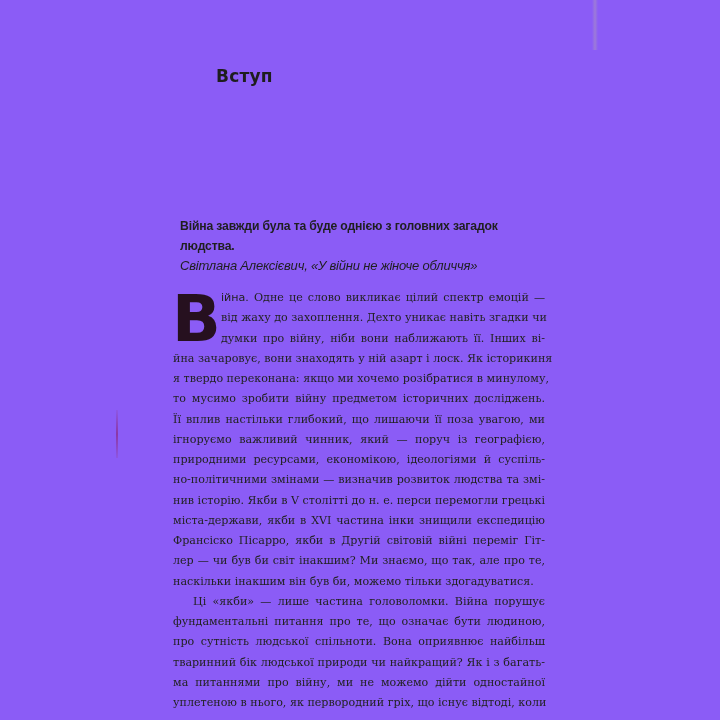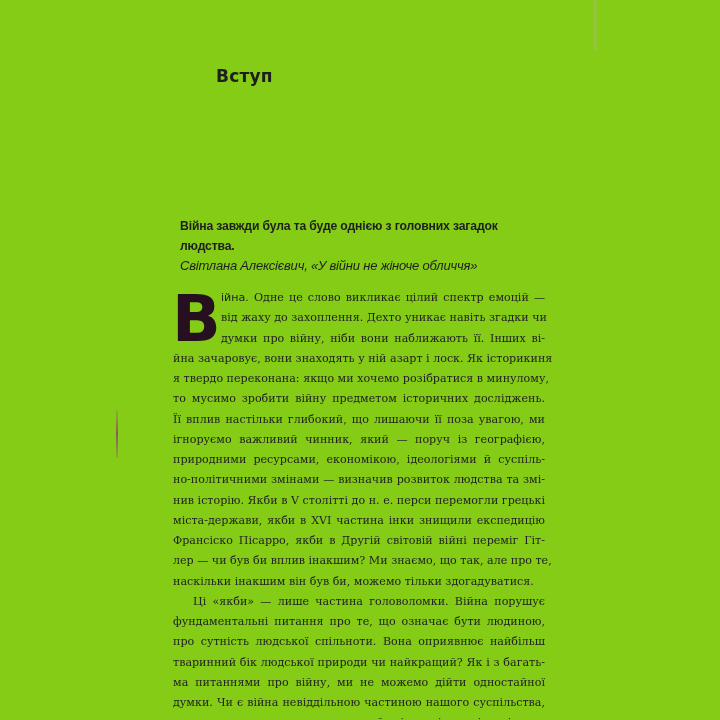--- a/index.html
+++ b/index.html
@@ -7,21 +7,21 @@
       padding: 0;
       width: 720px;
       height: 720px;
       background: #ffffff;
       overflow: hidden;
     }
     .page {
       position: relative;
       width: 720px;
       height: 720px;
-      background: #84cc16;
+      background: #8b5cf6;
     }
     .edge-shadow {
       position: absolute;
       left: 592px;
       top: 0;
       width: 6px;
       height: 50px;
       background: linear-gradient(to right, rgba(200,190,170,0.0), rgba(190,180,160,0.35), rgba(240,230,210,0.0));
     }
     .left-mark {
@@ -126,23 +126,22 @@
     <div class="line">йна зачаровує, вони знаходять у ній азарт і лоск. Як історикиня</div>
     <div class="line">я твердо переконана: якщо ми хочемо розібратися в минулому,</div>
     <div class="line">то мусимо зробити війну предметом історичних досліджень.</div>
     <div class="line">Її вплив настільки глибокий, що лишаючи її поза увагою, ми</div>
     <div class="line">ігноруємо важливий чинник, який — поруч із географією,</div>
     <div class="line">природними ресурсами, економікою, ідеологіями й суспіль-</div>
     <div class="line">но-політичними змінами — визначив розвиток людства та змі-</div>
     <div class="line">нив історію. Якби в V столітті до н. е. перси перемогли грецькі</div>
     <div class="line">міста-держави, якби в XVI частина інки знищили експедицію</div>
     <div class="line">Франсіско Пісарро, якби в Другій світовій війні переміг Гіт-</div>
-    <div class="line">лер — чи був би вплив інакшим? Ми знаємо, що так, але про те,</div>
+    <div class="line">лер — чи був би світ інакшим? Ми знаємо, що так, але про те,</div>
     <div class="line last">наскільки інакшим він був би, можемо тільки здогадуватися.</div>
     <div class="line para-indent">Ці «якби» — лише частина головоломки. Війна порушує</div>
     <div class="line">фундаментальні питання про те, що означає бути людиною,</div>
     <div class="line">про сутність людської спільноти. Вона оприявнює найбільш</div>
     <div class="line">тваринний бік людської природи чи найкращий? Як і з багать-</div>
     <div class="line">ма питаннями про війну, ми не можемо дійти одностайної</div>
-    <div class="line">думки. Чи є війна невіддільною частиною нашого суспільства,</div>
     <div class="line">уплетеною в нього, як первородний гріх, що існує відтоді, коли</div>
   </div>
 </div>
 
 </body></html>

